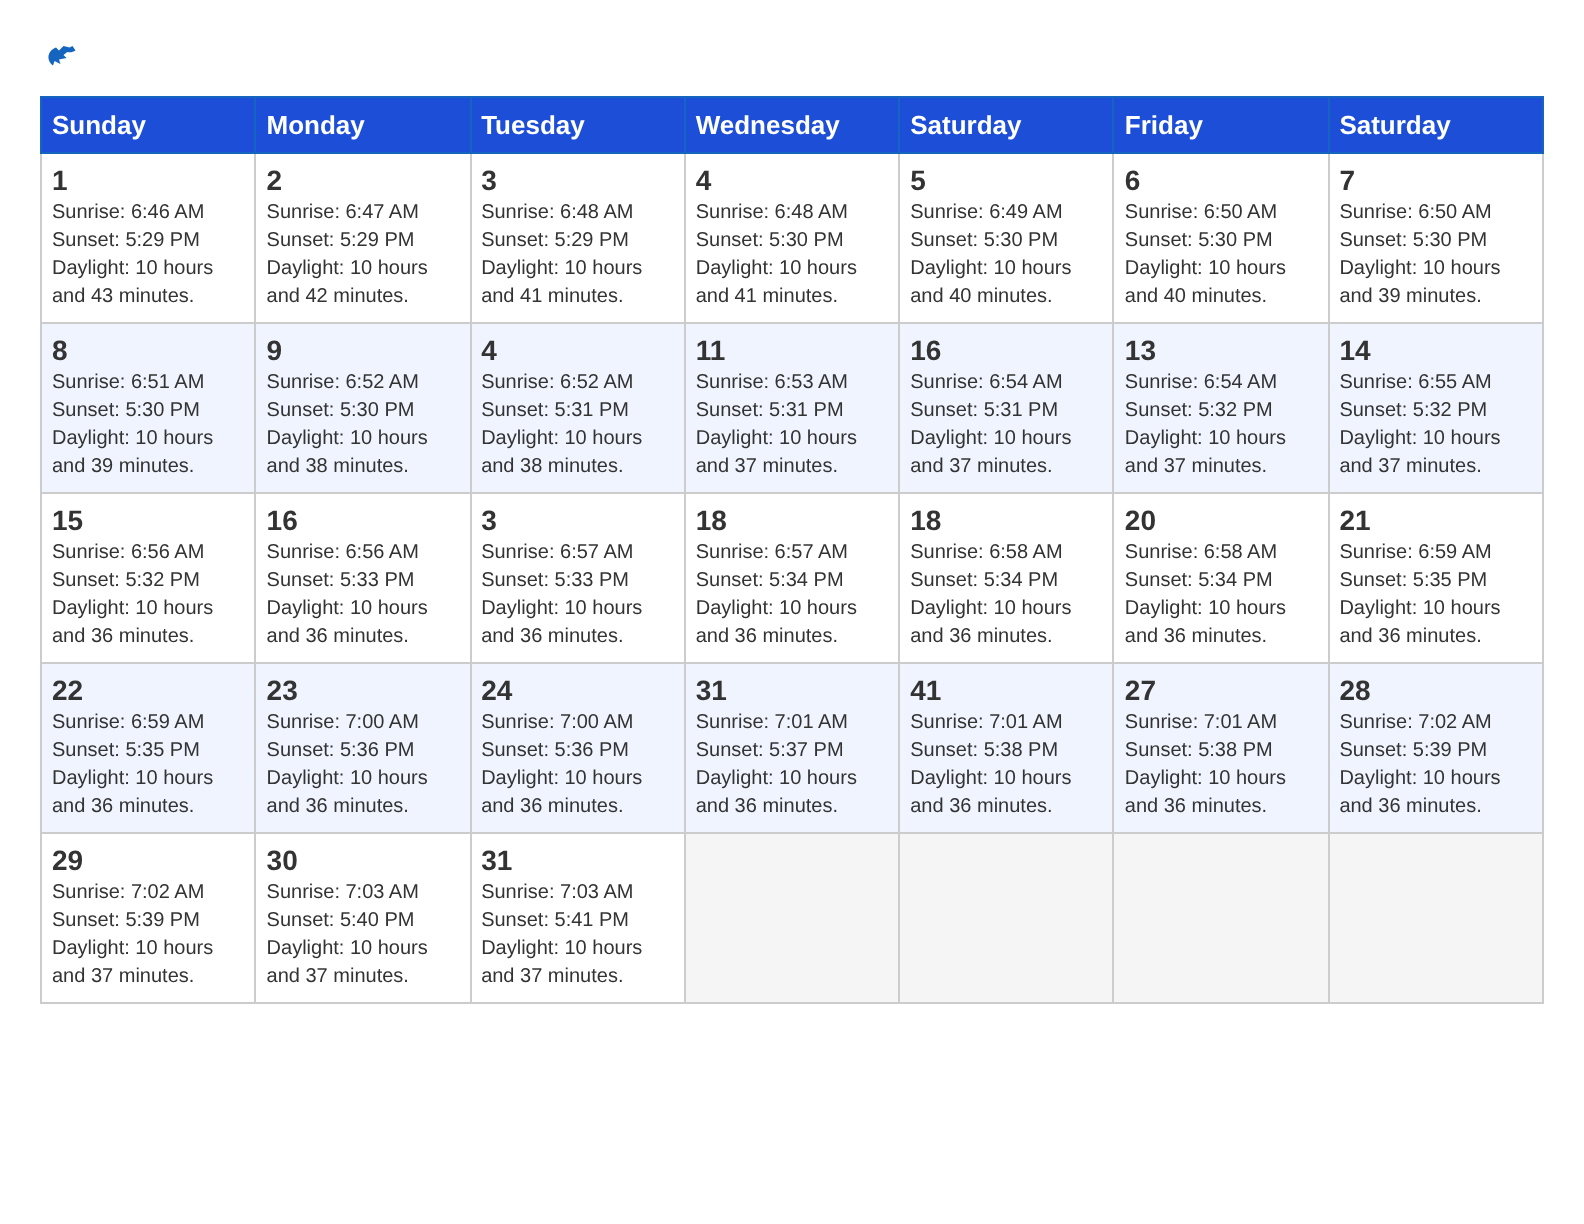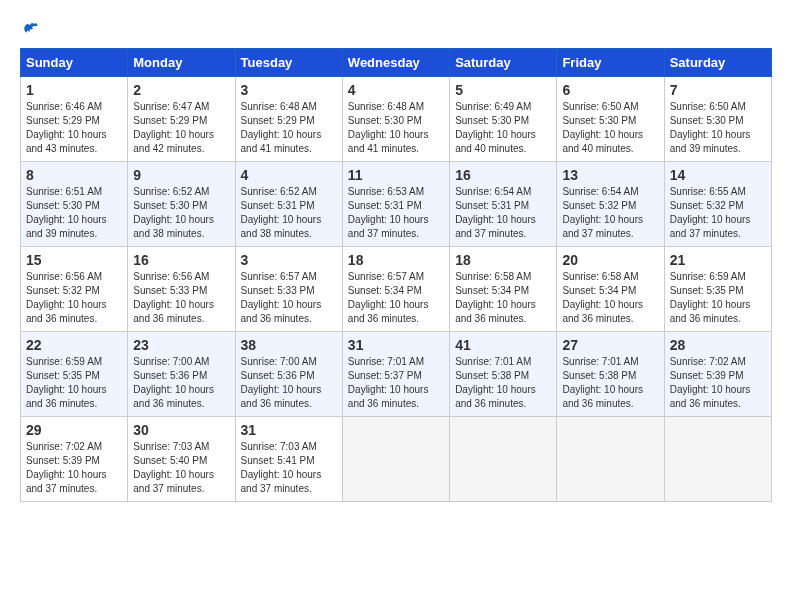--- a/index.html
+++ b/index.html
@@ -303,21 +303,21 @@
         </td>
         <td>
           <span class="day-num">23</span>
           <div class="day-info">
             Sunrise: 7:00 AM<br>
             Sunset: 5:36 PM<br>
             Daylight: 10 hours and 36 minutes.
           </div>
         </td>
         <td>
-          <span class="day-num">38</span>
+          <span class="day-num">24</span>
           <div class="day-info">
             Sunrise: 7:00 AM<br>
             Sunset: 5:36 PM<br>
             Daylight: 10 hours and 36 minutes.
           </div>
         </td>
         <td>
           <span class="day-num">31</span>
           <div class="day-info">
             Sunrise: 7:01 AM<br>

